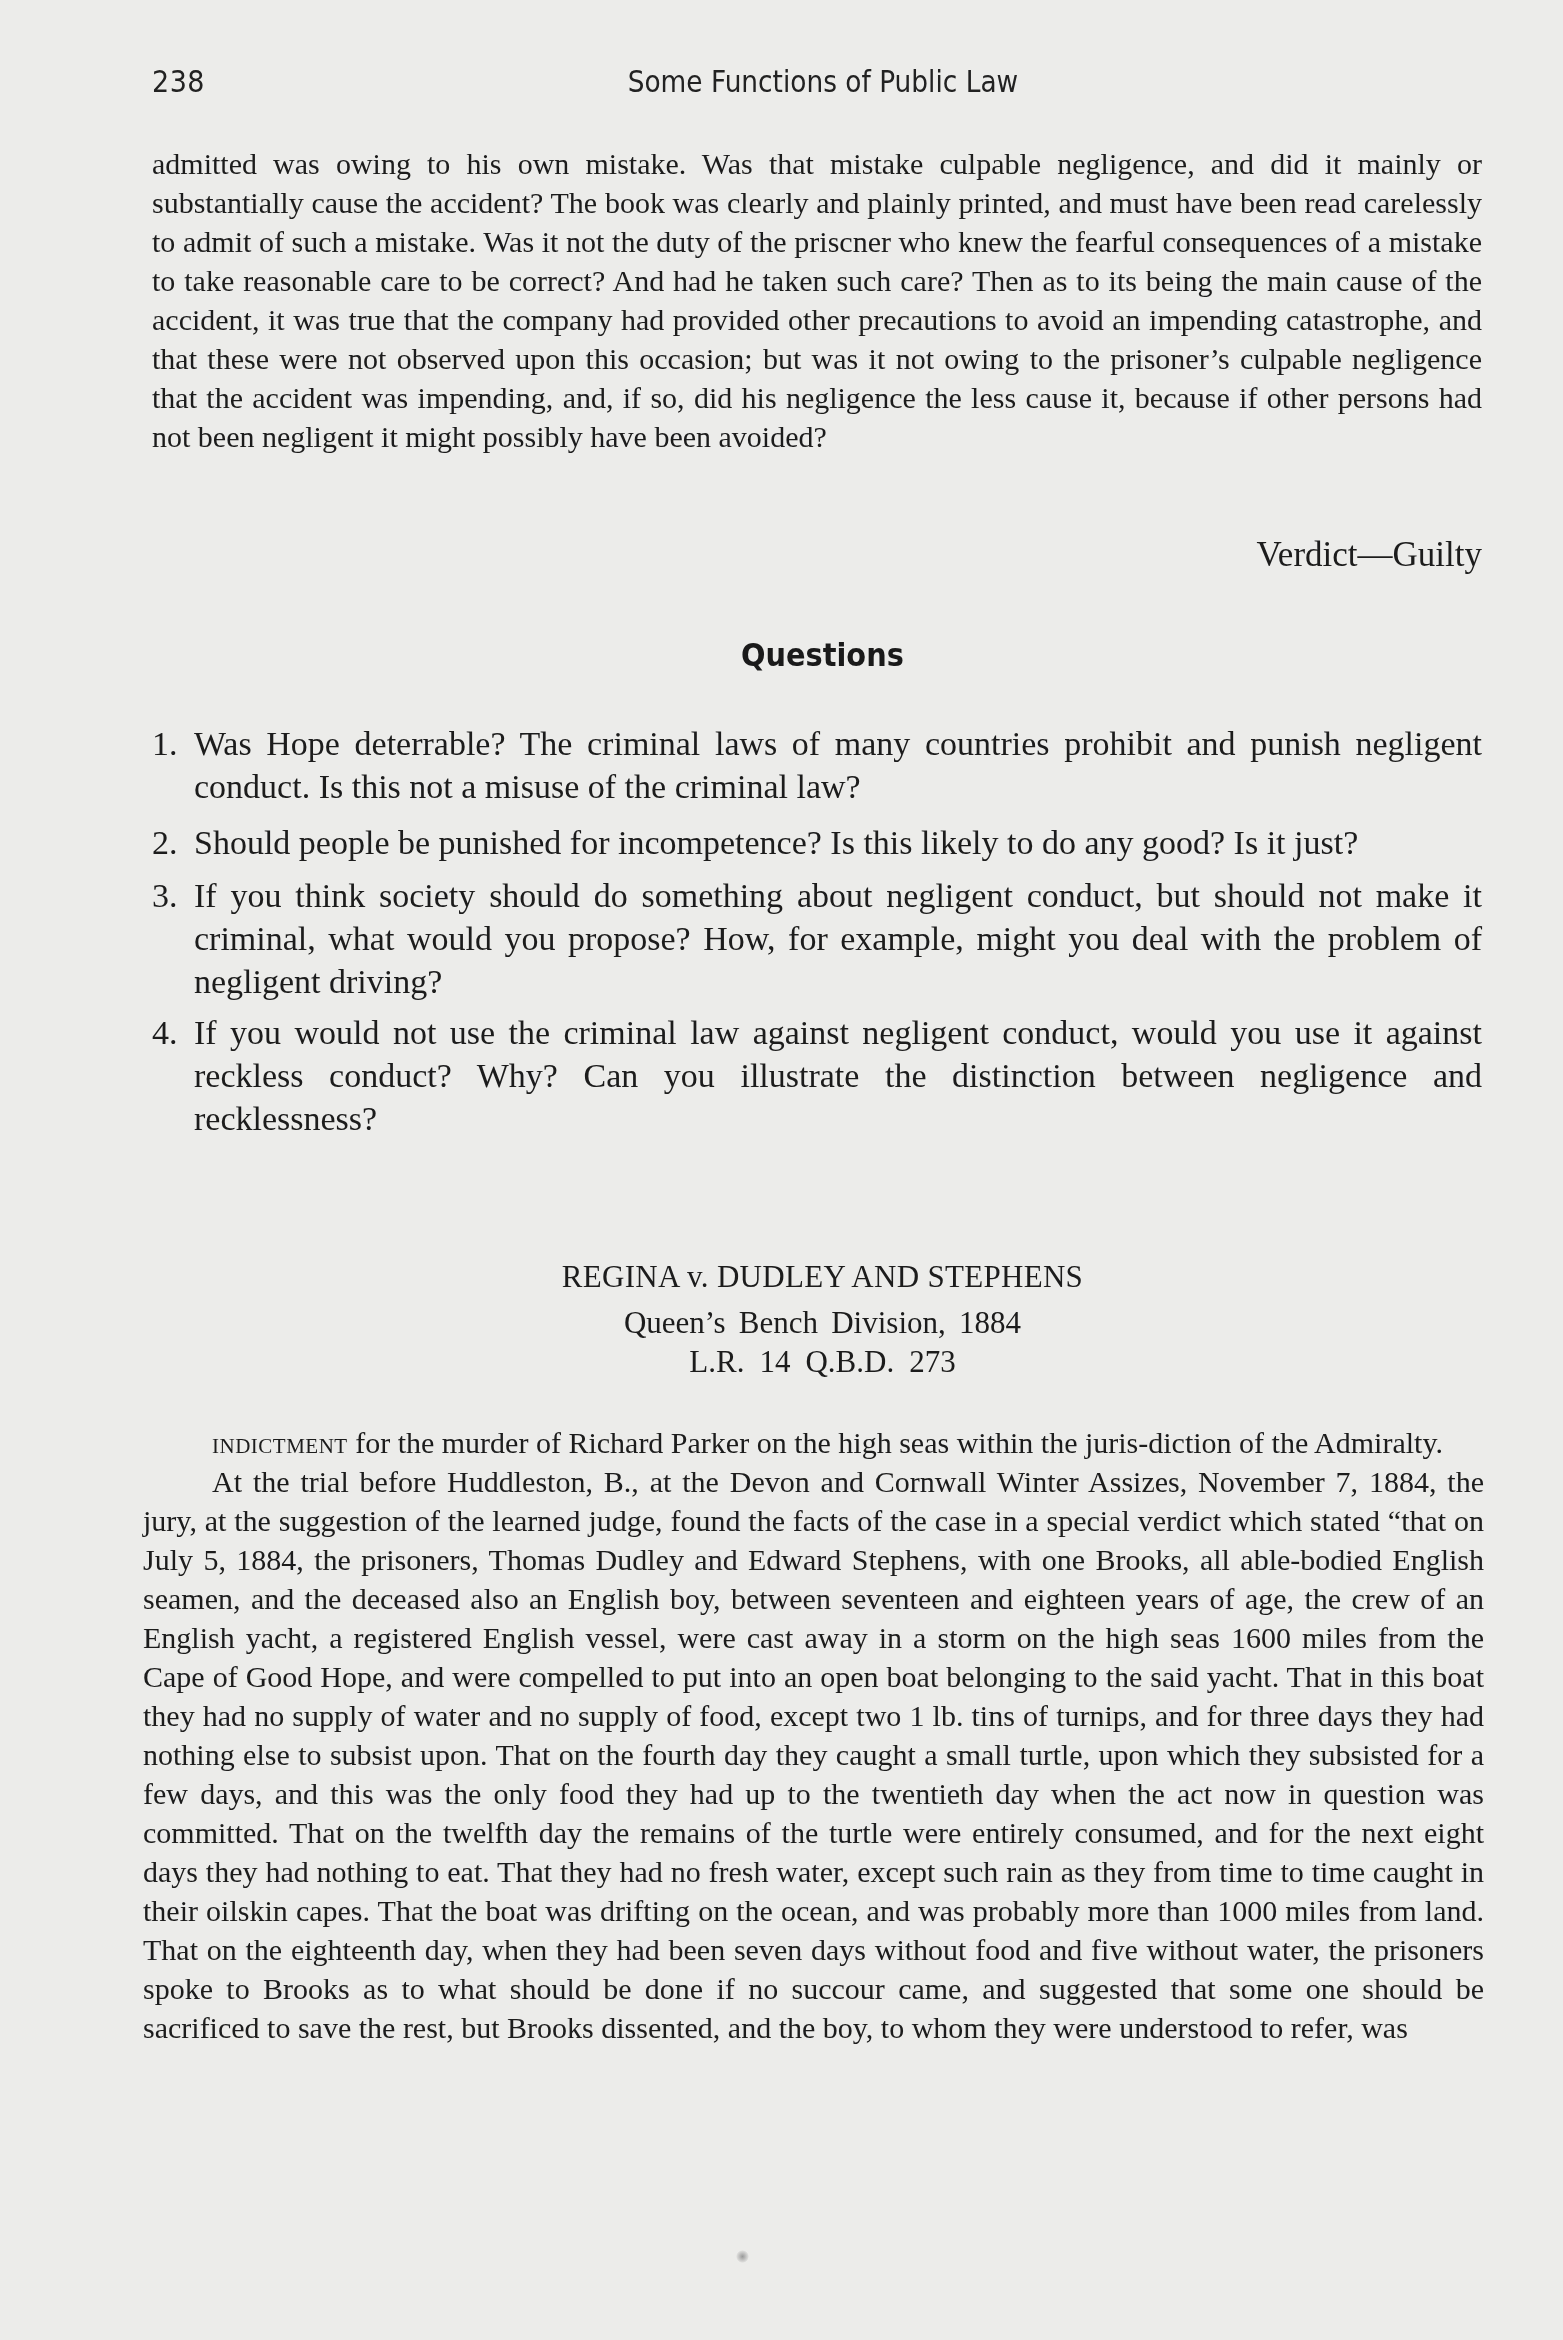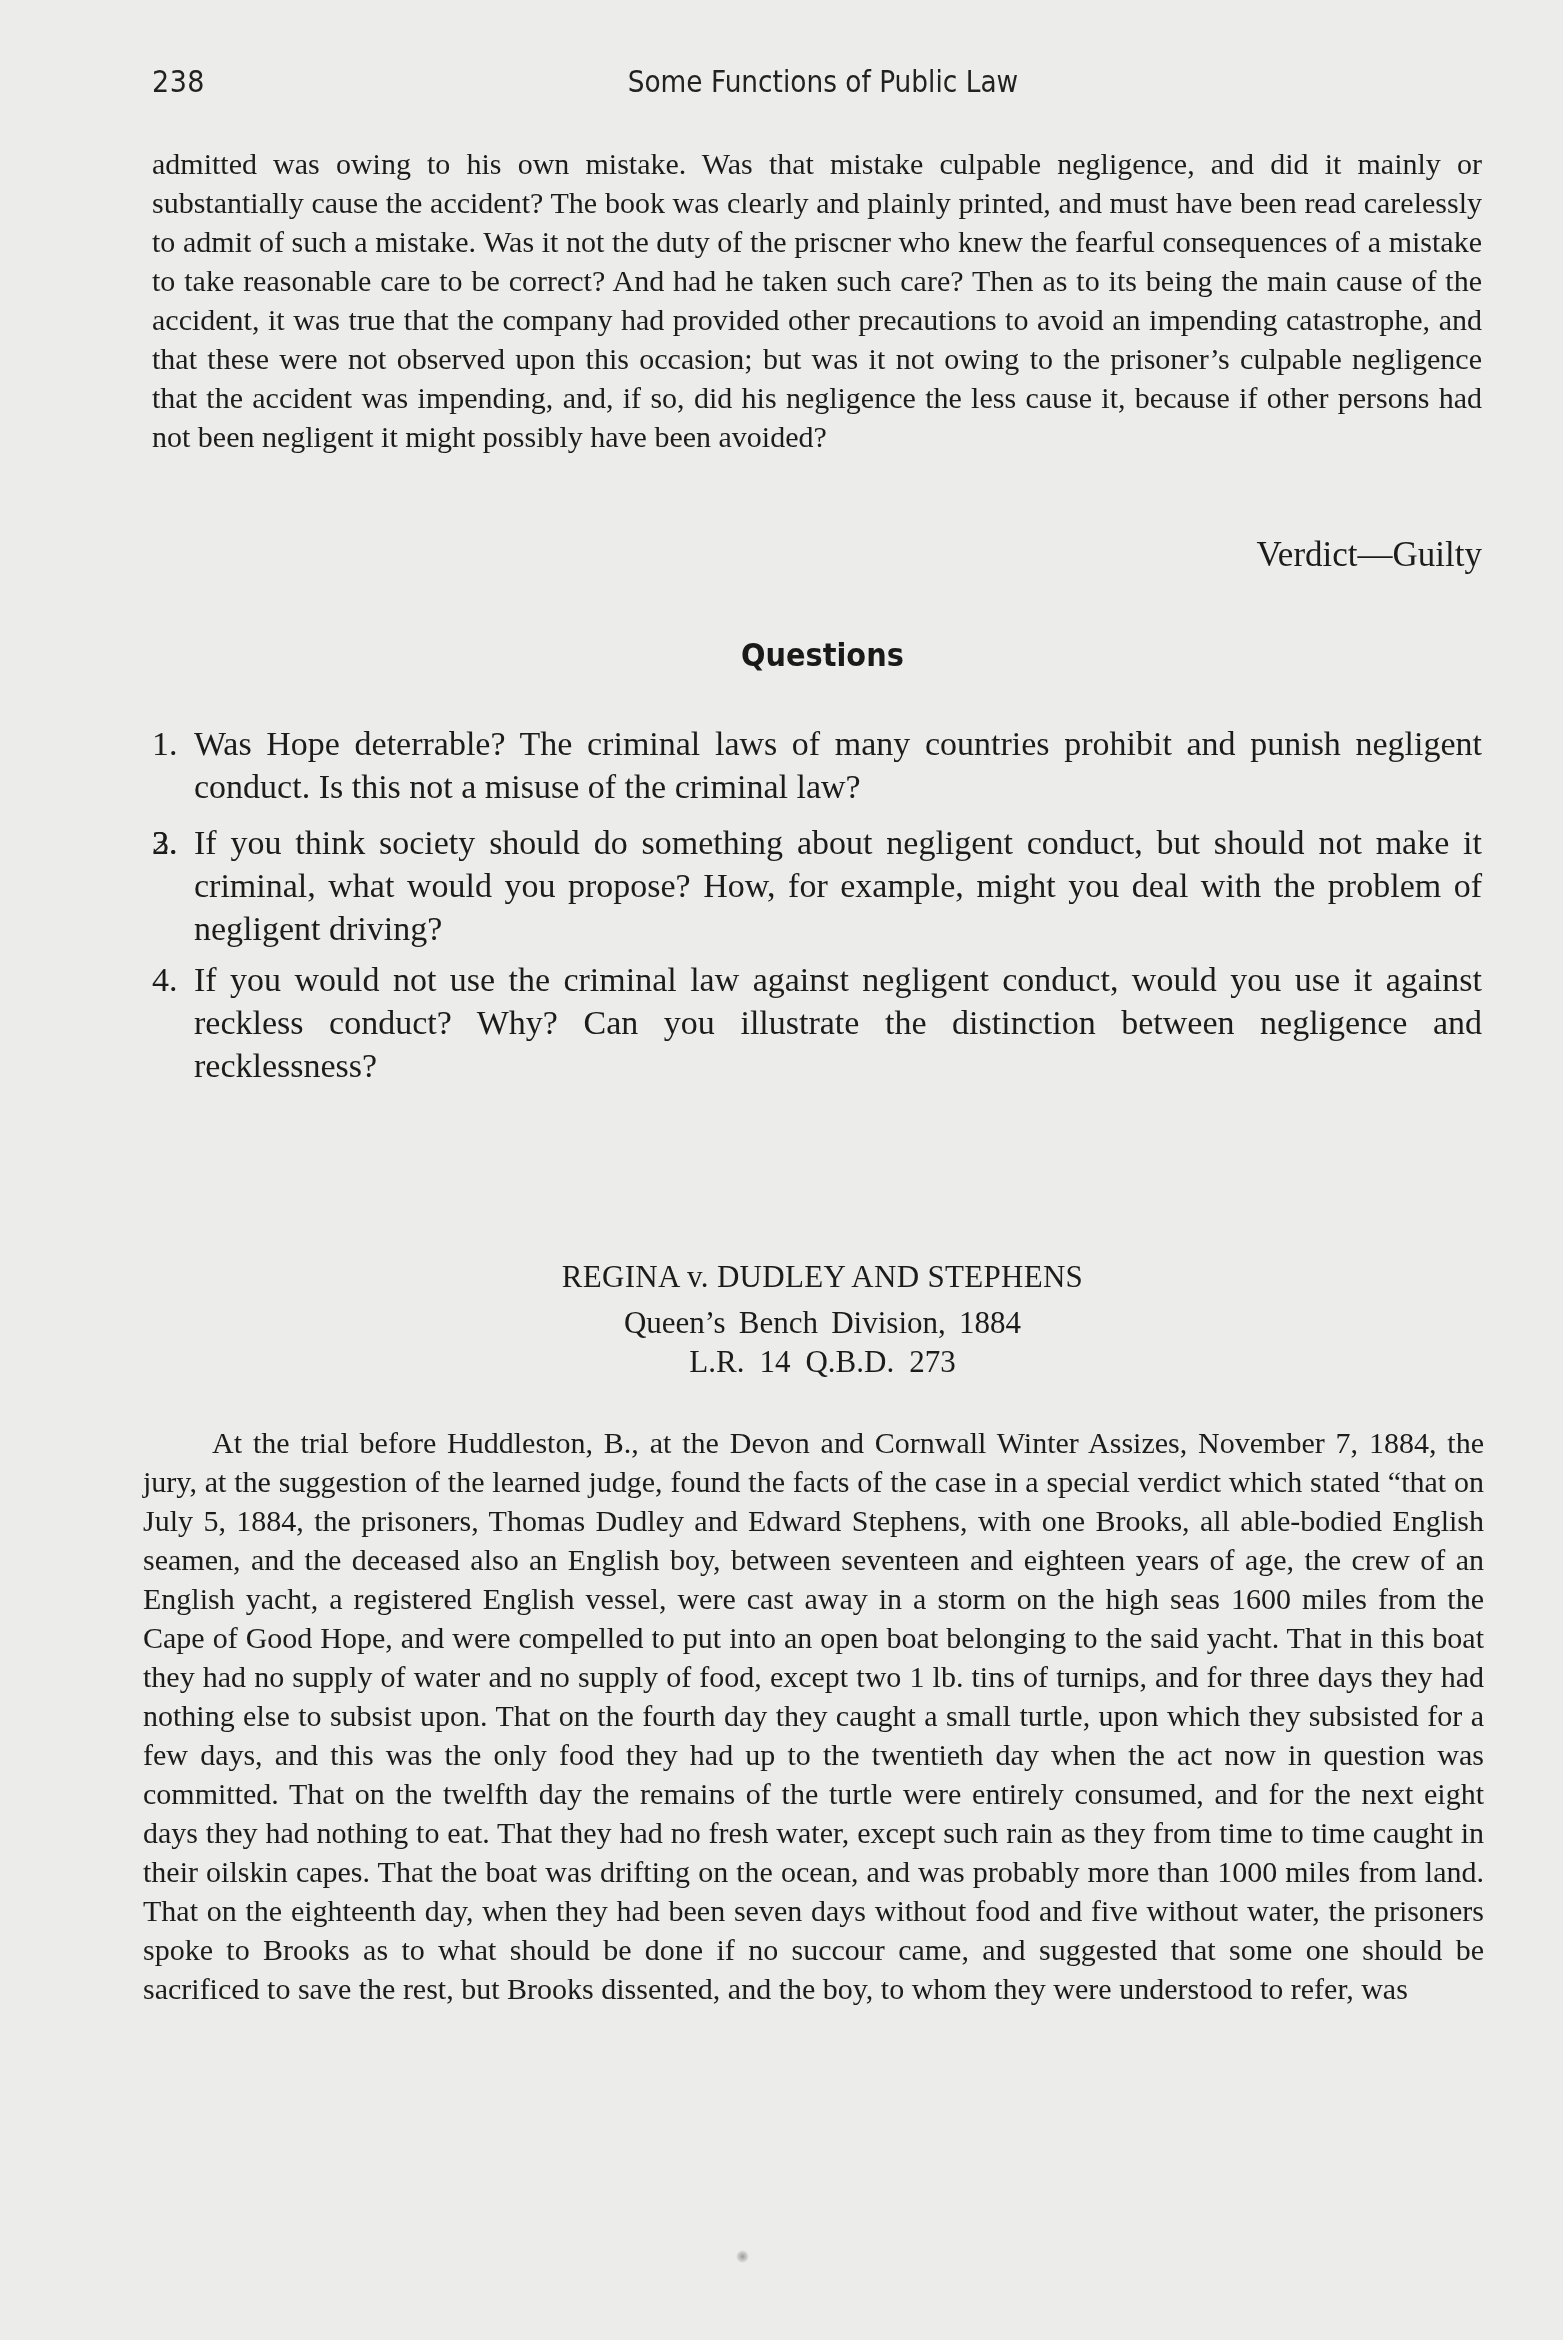--- a/index.html
+++ b/index.html
@@ -77,34 +77,36 @@
 
   <div class="questions-heading"><span>Questions</span></div>
 
   <ol class="questions">
     <li>
       <span class="q-num">1.</span>
       <span>Was Hope deterrable? The criminal laws of many countries prohibit and punish negligent conduct. Is this not a misuse of the criminal law?</span>
     </li>
     <li>
       <span class="q-num">2.</span>
+      <span>Should people be punished for incompetence? Is this likely to do any good? Is it just?</span>
     </li>
     <li>
       <span class="q-num">3.</span>
       <span>If you think society should do something about negligent conduct, but should not make it criminal, what would you propose? How, for example, might you deal with the problem of negligent driving?</span>
     </li>
     <li>
       <span class="q-num">4.</span>
       <span>If you would not use the criminal law against negligent conduct, would you use it against reckless conduct? Why? Can you illustrate the distinction between negligence and recklessness?</span>
     </li>
   </ol>
 
   <div class="case-title t1">REGINA v. DUDLEY AND STEPHENS</div>
   <div class="case-title t2">Queen’s Bench Division, 1884</div>
   <div class="case-title t3">L.R. 14 Q.B.D. 273</div>
 
   <div class="block case-body">
+    <p><span class="sc">indictment</span><span> for the murder of Richard Parker on the high seas within the juris-diction of the Admiralty.</span></p>
     <p>At the trial before Huddleston, B., at the Devon and Cornwall Winter Assizes, November 7, 1884, the jury, at the suggestion of the learned judge, found the facts of the case in a special verdict which stated “that on July 5, 1884, the prisoners, Thomas Dudley and Edward Stephens, with one Brooks, all able-bodied English seamen, and the deceased also an English boy, between seventeen and eighteen years of age, the crew of an English yacht, a registered English vessel, were cast away in a storm on the high seas 1600 miles from the Cape of Good Hope, and were compelled to put into an open boat belonging to the said yacht. That in this boat they had no supply of water and no supply of food, except two 1 lb. tins of turnips, and for three days they had nothing else to subsist upon. That on the fourth day they caught a small turtle, upon which they subsisted for a few days, and this was the only food they had up to the twentieth day when the act now in question was committed. That on the twelfth day the remains of the turtle were entirely consumed, and for the next eight days they had nothing to eat. That they had no fresh water, except such rain as they from time to time caught in their oilskin capes. That the boat was drifting on the ocean, and was probably more than 1000 miles from land. That on the eighteenth day, when they had been seven days without food and five without water, the prisoners spoke to Brooks as to what should be done if no succour came, and suggested that some one should be sacrificed to save the rest, but Brooks dissented, and the boy, to whom they were understood to refer, was</p>
   </div>
 
   <div class="smudge"></div>
 </div>
 
 
 </body></html>

